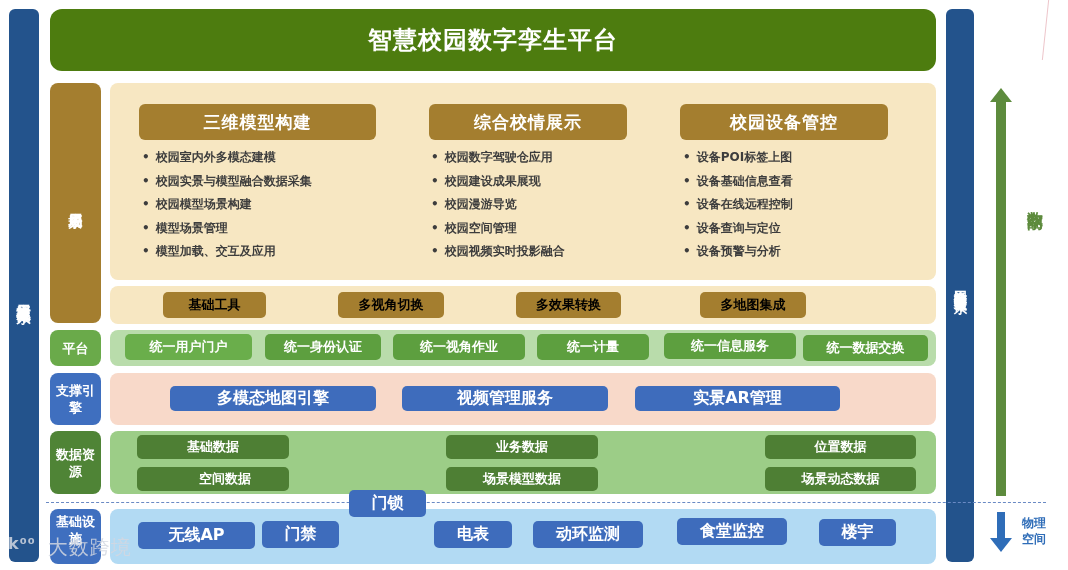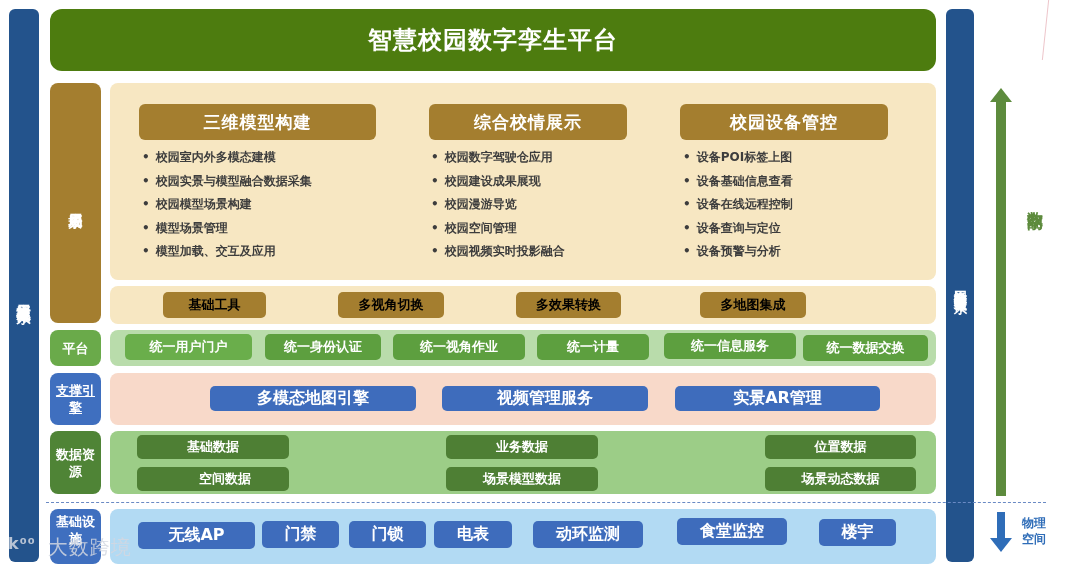--- a/index.html
+++ b/index.html
@@ -18,21 +18,21 @@
 
     
     .title-bar { left: 50px; top: 9px; width: 886px; height: 62px; background: #4d7c0f; border-radius: 12px;
       display: flex; align-items: center; justify-content: center; color: #fff; font-size: 24px; letter-spacing: 1px; }
 
     
     .row-label { left: 50px; width: 51px; border-radius: 8px; color: #fff; display: flex; align-items: center;
       justify-content: center; text-align: center; font-size: 13px; line-height: 17px; }
     .lbl-app { top: 83px; height: 240px; background: #a47e2f; font-size: 14px; }
     .lbl-platform { top: 330px; height: 36px; background: #6aaa4a; }
-    .lbl-engine { top: 373px; height: 52px; background: #3f6fbf; padding: 0 4px; text-decoration: underline; }
+    .lbl-engine { top: 373px; height: 52px; background: #3f6fbf; padding: 0 4px; }
     .lbl-data { top: 431px; height: 63px; background: #4f8436; padding: 0 4px; }
     .lbl-infra { top: 509px; height: 55px; background: #3f6fbf; padding: 4px 4px; align-items: flex-start; }
 
     
     .panel { left: 110px; width: 826px; border-radius: 8px; }
     .panel-app { top: 83px; height: 197px; background: #f7e7c2; }
     .panel-tools { top: 286px; height: 38px; background: #f7e7c2; }
     .panel-platform { top: 330px; height: 36px; background: #b9dcab; }
     .panel-engine { top: 373px; height: 52px; background: #f8d9c9; }
     .panel-data { top: 431px; height: 63px; background: #9ccd87; }
@@ -43,21 +43,21 @@
       display: flex; align-items: center; justify-content: center; letter-spacing: 1px; }
     .bullets { top: 146px; color: #3d3d3d; font-size: 12px; line-height: 23.5px; }
     .bullets li { list-style: none; }
     .bullets li::before { content: "•"; margin-right: 6px; }
 
     .tool-btn { top: 292px; height: 26px; background: #a47e2f; color: #000000; border-radius: 5px; font-size: 13px;
       display: flex; align-items: center; justify-content: center; }
     .plat-btn { height: 26px; background: #5d9f3f; color: #fff; border-radius: 5px; font-size: 13px;
       display: flex; align-items: center; justify-content: center; }
     .eng-btn { top: 386px; height: 25px; background: #3e6cbc; color: #fff; border-radius: 5px; font-size: 16px;
-      display: flex; align-items: center; justify-content: center; margin-left: 40px; }
+      display: flex; align-items: center; justify-content: center; }
     .data-btn { height: 24px; background: #4e7f34; color: #fff; border-radius: 5px; font-size: 13px;
       display: flex; align-items: center; justify-content: center; }
     .infra-btn { height: 27px; background: #3e6cbc; color: #fff; border-radius: 5px; font-size: 16px;
       display: flex; align-items: center; justify-content: center; }
 
     .dashed { left: 46px; top: 502px; width: 1000px; height: 0; border-top: 1.5px dashed #6a8ac4; }
 
     
     .arrow-up-shaft { left: 996px; top: 102px; width: 10px; height: 394px; background: #5d8b3d; }
     .arrow-up-head { left: 990px; top: 88px; width: 0; height: 0; border-left: 11px solid transparent;
@@ -147,21 +147,21 @@
 <div class="abs data-btn" style="left:137px;top:467px;width:152px;padding-left:24px;">空间数据</div>
 <div class="abs data-btn" style="left:446px;top:435px;width:152px;">业务数据</div>
 <div class="abs data-btn" style="left:446px;top:467px;width:152px;">场景模型数据</div>
 <div class="abs data-btn" style="left:765px;top:435px;width:151px;">位置数据</div>
 <div class="abs data-btn" style="left:765px;top:467px;width:151px;">场景动态数据</div>
 
 <div class="abs dashed"></div>
 
 <div class="abs infra-btn" style="left:138px;top:522px;width:117px;">无线AP</div>
 <div class="abs infra-btn" style="left:262px;top:521px;width:77px;">门禁</div>
-<div class="abs infra-btn" style="left:349px;top:521px;width:77px;">门锁</div>
+<div class="abs infra-btn" style="left:349px;top:490px;width:77px;">门锁</div>
 <div class="abs infra-btn" style="left:434px;top:521px;width:78px;">电表</div>
 <div class="abs infra-btn" style="left:533px;top:521px;width:110px;">动环监测</div>
 <div class="abs infra-btn" style="left:677px;top:518px;width:110px;">食堂监控</div>
 <div class="abs infra-btn" style="left:819px;top:519px;width:77px;">楼宇</div>
 
 <div class="abs arrow-up-head"></div>
 <div class="abs arrow-up-shaft"></div>
 <div class="abs digital-label vtext">数字空间</div>
 
 <div class="abs arrow-down-shaft"></div>

